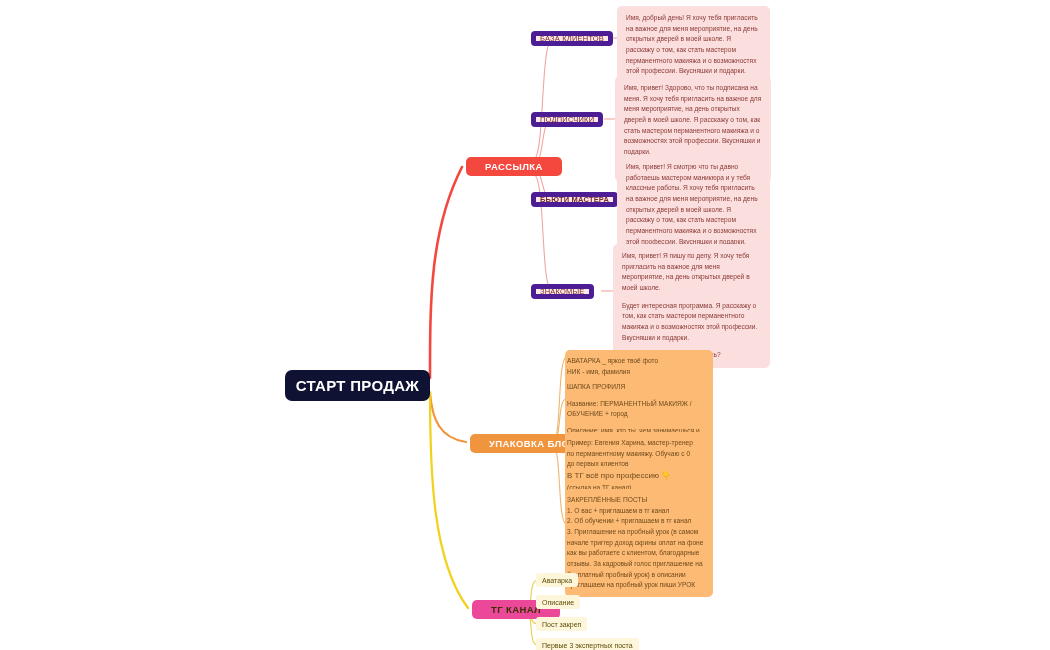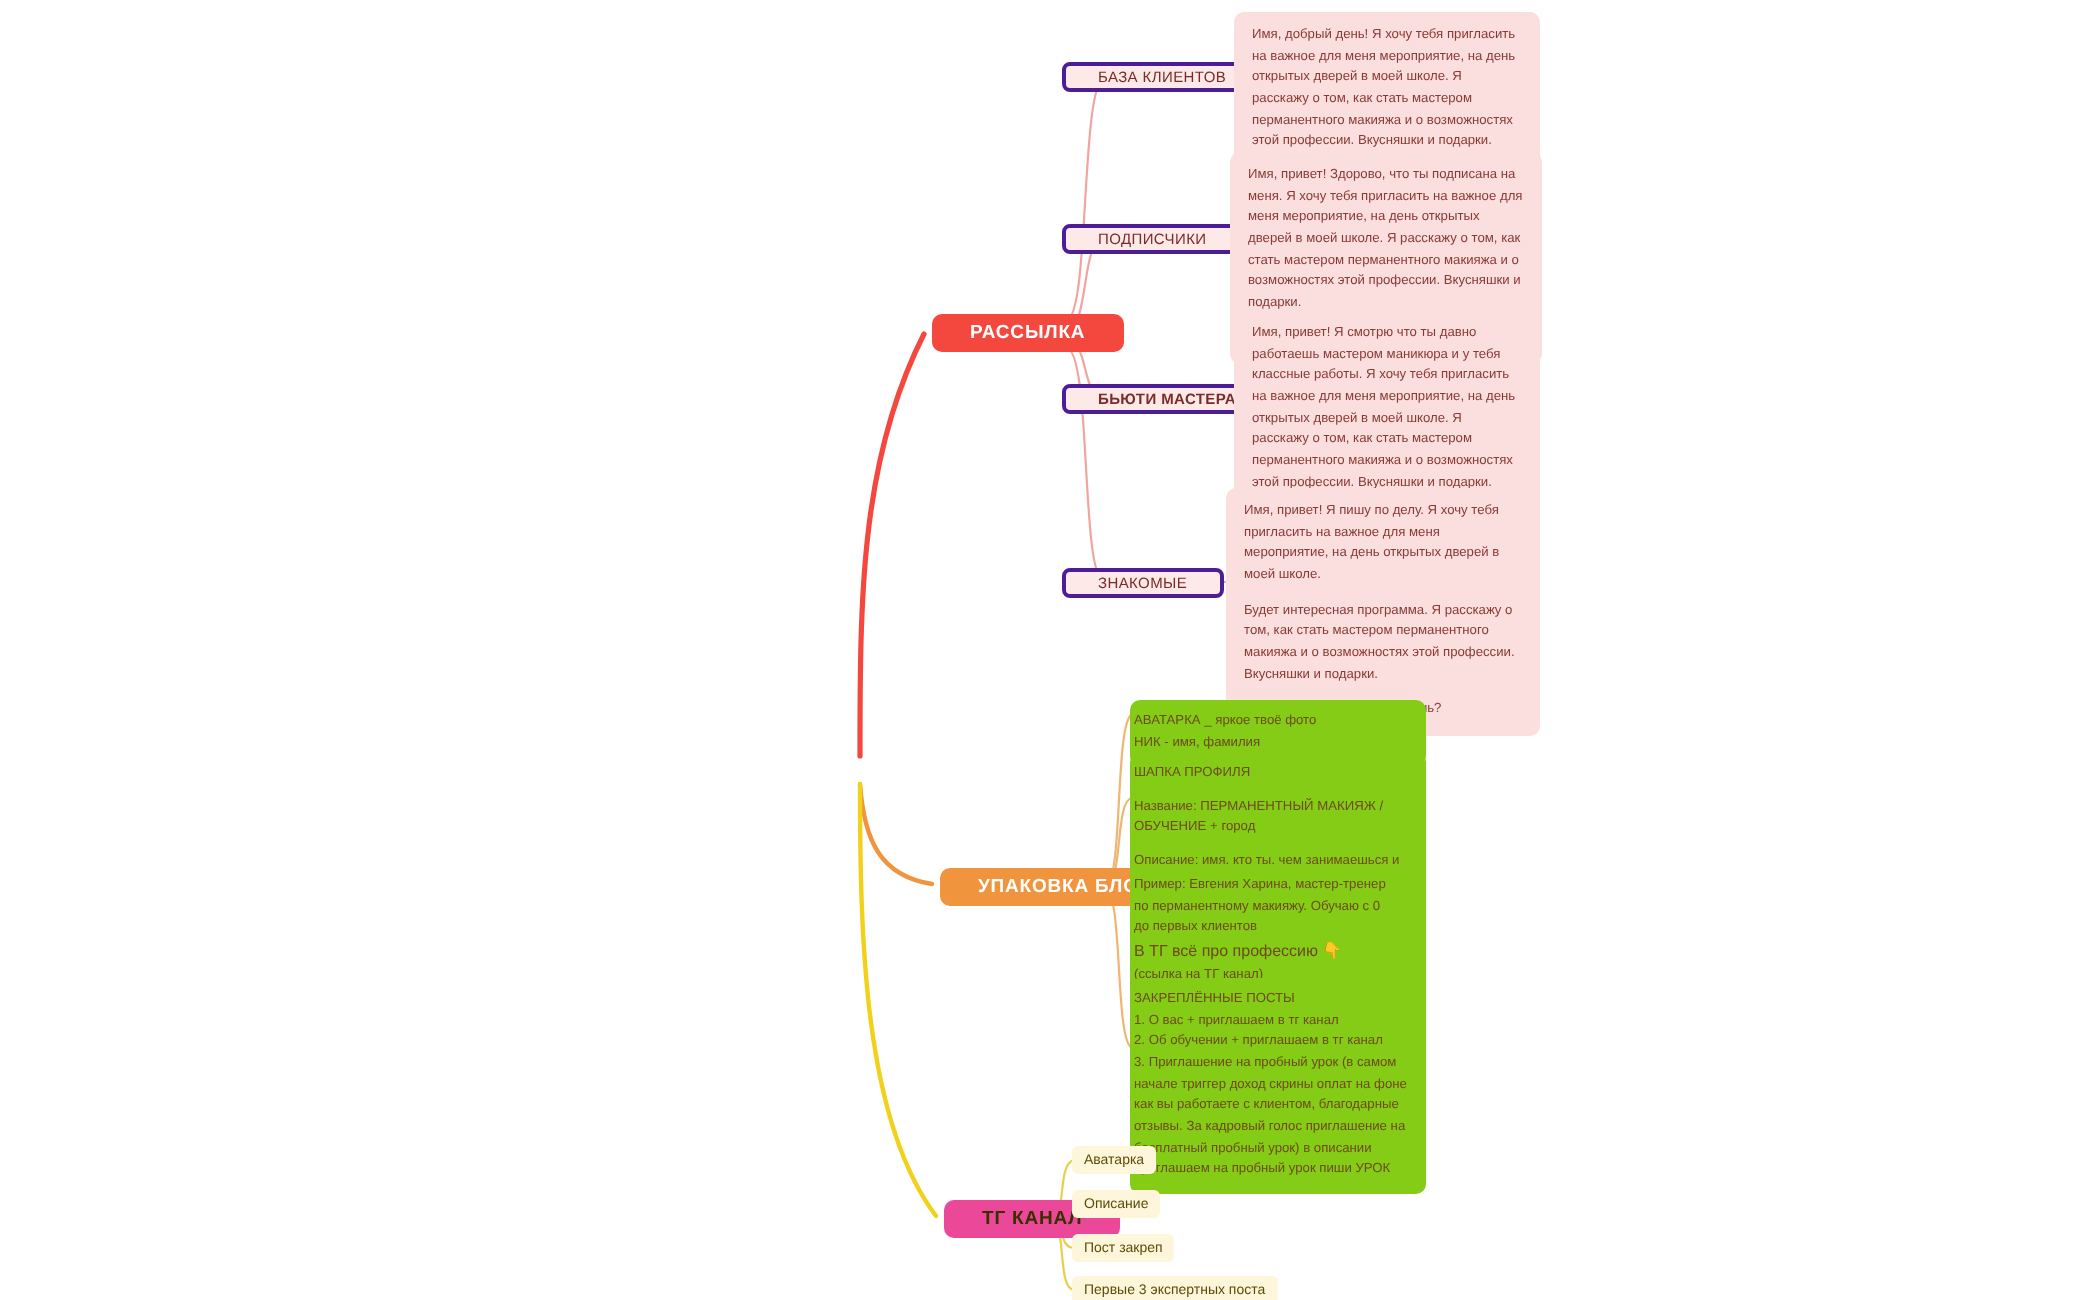--- a/index.html
+++ b/index.html
@@ -27,40 +27,40 @@
     color:#ffffff;font-size:9.5px;font-weight:700;letter-spacing:.4px;
     box-sizing:border-box;padding:0 19px;height:19px;
   }
   .l1.red{background:#f4483e;}
   .l1.orange{background:#f0943e;}
   .l1.yellow{background:#ec4899;color:#3a2f00;}
 
   
   .pill{
     position:absolute;height:15px;box-sizing:border-box;
-    background:#fce9e8;border:2px solid #4c1d95;border-radius:4px;
+    background:#fce9e8;border:5px solid #4c1d95;border-radius:4px;
     display:flex;align-items:center;justify-content:center;
-    font-size:7.5px;color:#7a2b27;letter-spacing:.2px;padding:0 16px;
+    font-size:7.5px;color:#7a2b27;letter-spacing:.2px;padding:0 4px;
     white-space:nowrap;
   }
 
   
   .card{
     position:absolute;box-sizing:border-box;
     background:#fbdede;border-radius:5px;
     padding:7px 9px;
     font-size:6.6px;line-height:1.62;color:#8a3a34;
   }
   .card p{margin:0 0 7px 0;}
   .card p:last-child{margin-bottom:0;}
 
   
   .bcard{
     position:absolute;box-sizing:border-box;
-    background:#84cc16;border-radius:5px;
+    background:#fdba74;border-radius:5px;
     padding:6px 2px;
     font-size:6.6px;line-height:1.62;color:#6e4a1c;
   }
   .bcard p{margin:0 0 6px 0;}
   .bcard p:last-child{margin-bottom:0;}
   .bcard .ln{display:block;}
 
   
   .leaf{
     position:absolute;height:14px;box-sizing:border-box;
@@ -95,20 +95,23 @@
     <path d="M552 444 C 562 444, 557 400, 566 399" stroke="#eeb672" stroke-width="1.1" fill="none"></path>
     <path d="M552 444 C 562 444, 557 448, 566 449" stroke="#eeb672" stroke-width="1.1" fill="none"></path>
     <path d="M552 444 C 562 444, 557 520, 566 524" stroke="#eeb672" stroke-width="1.1" fill="none"></path>
 
     <path d="M525 610 C 534 610, 528 582, 537 580" stroke="#e8cf4a" stroke-width="1.1" fill="none"></path>
     <path d="M525 610 C 534 610, 528 602, 537 602" stroke="#e8cf4a" stroke-width="1.1" fill="none"></path>
     <path d="M525 610 C 534 610, 528 623, 537 624" stroke="#e8cf4a" stroke-width="1.1" fill="none"></path>
     <path d="M525 610 C 534 610, 528 644, 537 645" stroke="#e8cf4a" stroke-width="1.1" fill="none"></path>
   </svg>
 
+  <div class="root-node">
+    <span>СТАРТ ПРОДАЖ</span>
+  </div>
 
   <div class="l1 red" style="left:466px;top:157px;">
     <span>РАССЫЛКА</span>
   </div>
 
   <div class="l1 orange" style="left:470px;top:434px;">
     <span>УПАКОВКА БЛОГА</span>
   </div>
 
   <div class="l1 yellow" style="left:472px;top:600px;">

